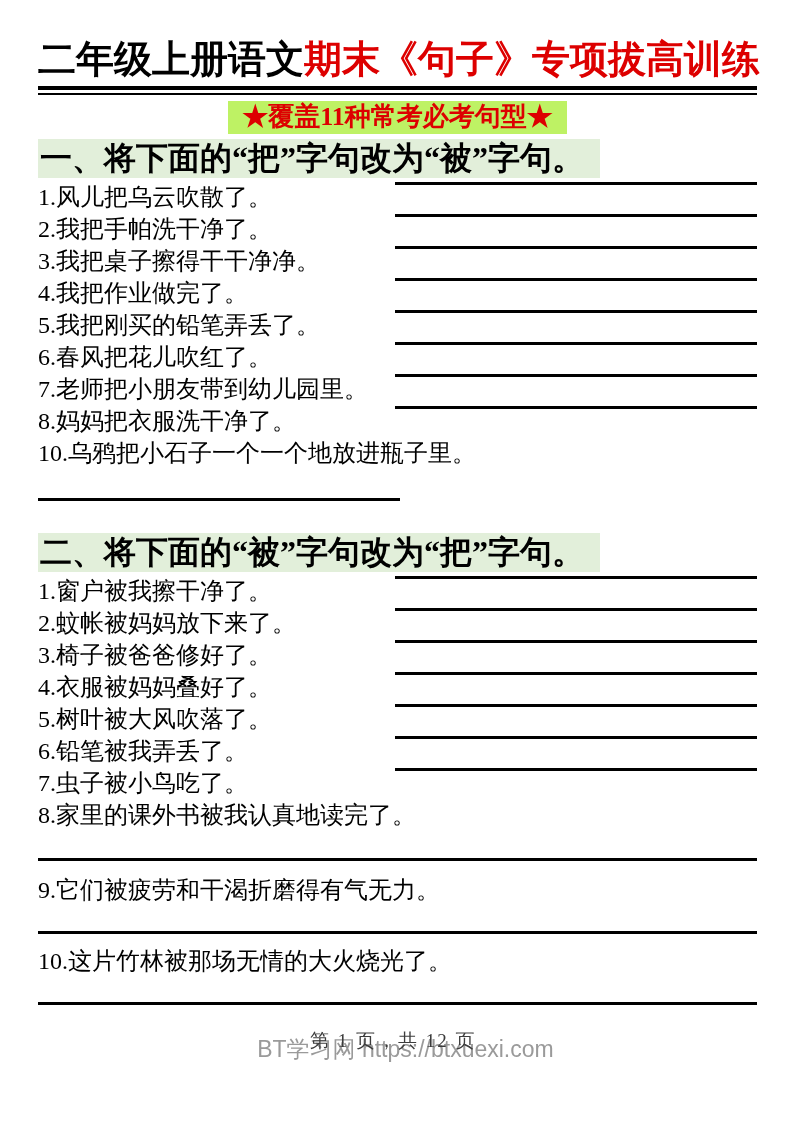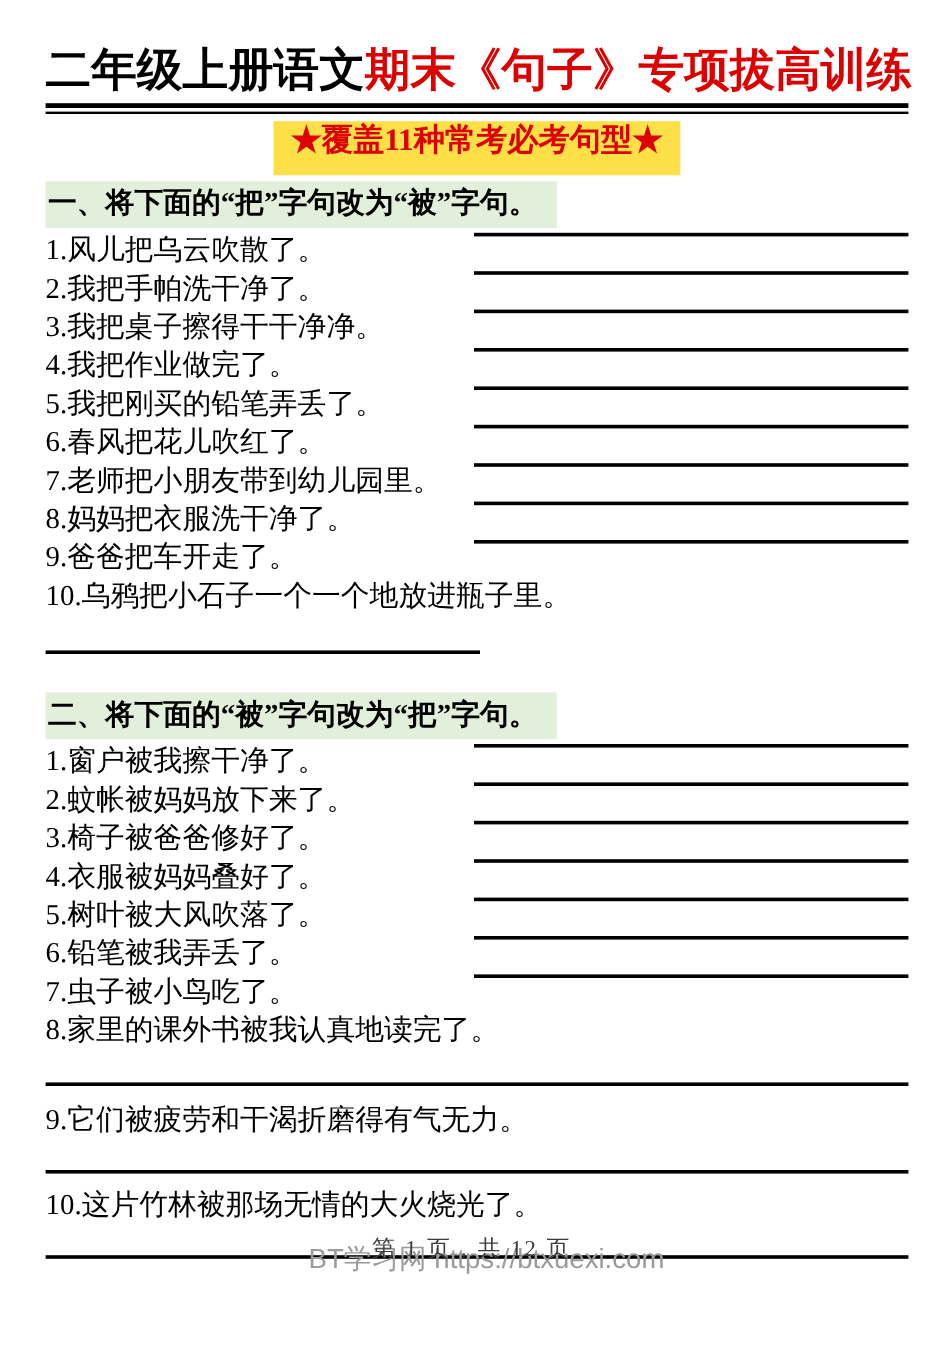--- a/index.html
+++ b/index.html
@@ -22,32 +22,32 @@
     line-height:46px;
     font-weight:bold;
     letter-spacing:0px;
   }
   .title .red { color:#dd0000; }
   .rule-a { height:4px; background:#000; margin-top:4px; }
   .rule-b { height:2px; background:#000; margin-top:3px; }
   .subtitle-wrap { text-align:center; margin-top:6px; }
   .subtitle {
     display:inline-block;
-    background:#fde047;
+    background:#bef264;
     color:#dd0000;
     font-weight:bold;
     font-size:26px;
     line-height:30px;
-    padding:1px 14px 14px 14px;
+    padding:1px 14px 2px 14px;
   }
   
   .sec-head {
     display:inline-block;
     background:#e2efda;
-    font-size:24px;
+    font-size:32px;
     font-weight:bold;
     line-height:34px;
     padding:2px 16px 3px 2px;
     margin-top:5px;
     white-space:nowrap;
   }
   .sec2-head { margin-top:32px; }
   
   .rows { margin-top:4px; }
   .row {
@@ -139,24 +139,20 @@
       </div>
       <div class="row">
         <span class="sentence">7.老师把小朋友带到幼儿园里。</span>
         <span class="blank"></span>
       </div>
       <div class="row">
         <span class="sentence">8.妈妈把衣服洗干净了。</span>
         <span class="blank"></span>
       </div>
       <div class="row">
-        <span class="sentence">9.爸爸把车开走了。</span>
-        <span class="blank"></span>
-      </div>
-      <div class="row">
         <span class="sentence wide">10.乌鸦把小石子一个一个地放进瓶子里。</span>
       </div>
     </div>
     <div class="short-line"></div>
   </div>
 
   <div>
     <div class="sec-head sec2-head">二、将下面的“被”字句改为“把”字句。</div>
     <div class="rows">
       <div class="row">

